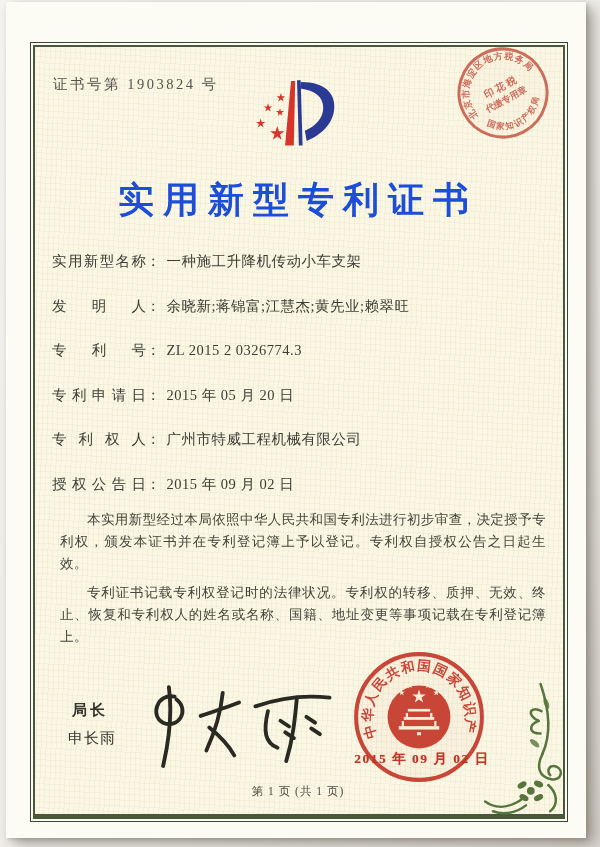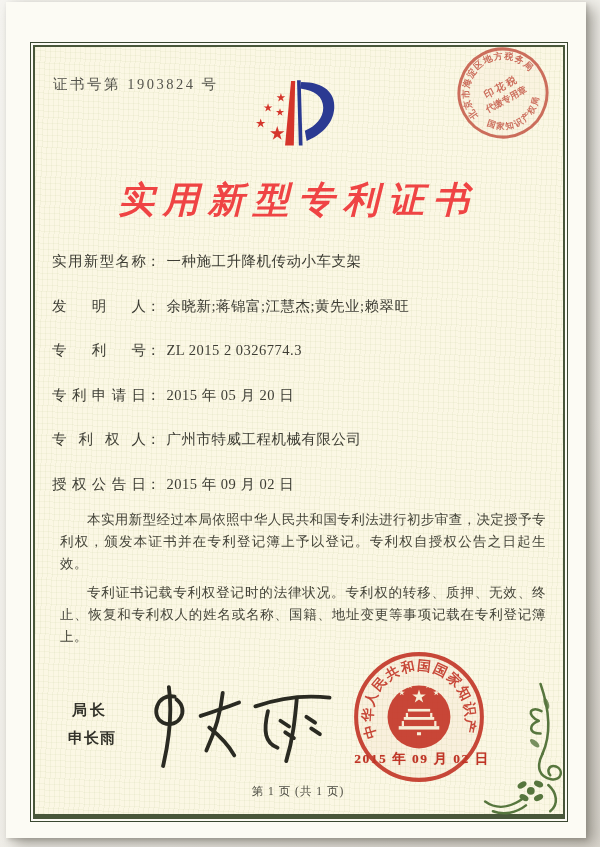--- a/index.html
+++ b/index.html
@@ -27,34 +27,34 @@
       repeating-linear-gradient(3deg, rgba(170,185,120,.09) 0 1px, rgba(0,0,0,0) 1px 6px),
       #fbf7e4;
   }
   .cert-number{
     position:absolute;left:47px;top:73px;
     font-size:14.5px;letter-spacing:2.5px;color:#54544c;
   }
   .logo{position:absolute;left:228px;top:68px;width:138px;height:94px;}
   .title{
     position:absolute;left:24px;top:174px;width:536px;text-align:center;
-    font-size:36px;font-weight:700;letter-spacing:9px;color:#ef4444;font-style:italic;
+    font-size:36px;font-weight:700;letter-spacing:9px;color:#1d4ed8;
   }
   .fields{position:absolute;left:46px;top:249px;width:500px;}
   .field{margin-bottom:24.5px;font-size:14.5px;color:#3d3d34;line-height:20px;white-space:nowrap;font-family:Liberation Serif, serif;}
   .lbl{display:inline-block;width:94px;text-align-last:justify;text-align:justify;}
   .colon{display:inline-block;margin-right:6px;}
   .val{letter-spacing:.5px;}
   .body-text{
     position:absolute;left:46px;top:499px;width:502px;
     font-size:13.5px;line-height:21.8px;color:#45453a;text-align:justify;letter-spacing:.4px;
   }
   .body-text p{margin:8px;text-indent:2em;}
   .sig-title{position:absolute;left:66px;top:699px;font-size:15px;font-weight:700;letter-spacing:3px;color:#33332b;}
-  .sig-name{position:absolute;left:62px;top:727px;font-size:15px;font-weight:700;letter-spacing:1px;color:#33332b;}
+  .sig-name{position:absolute;left:62px;top:727px;font-size:15px;font-weight:400;letter-spacing:1px;color:#33332b;}
   .autograph{position:absolute;left:134px;top:678px;width:202px;height:94px;}
   .seal{position:absolute;left:342px;top:644px;width:142px;height:142px;opacity:.93;}
   .seal-date{
     position:absolute;left:336px;top:748px;width:160px;text-align:center;
     font-size:13.5px;font-weight:700;letter-spacing:1.5px;color:#bf3526;
     text-shadow:0 0 1px rgba(191,53,38,.4);
   }
   .ornament{position:absolute;left:474px;top:680px;width:88px;height:136px;}
   .tax-stamp{position:absolute;left:437px;top:31px;width:120px;height:120px;opacity:.82;}
   .footer{

